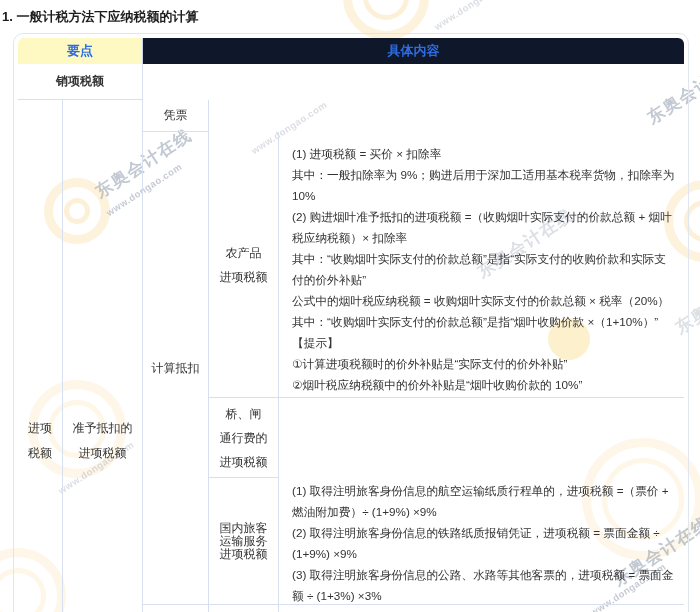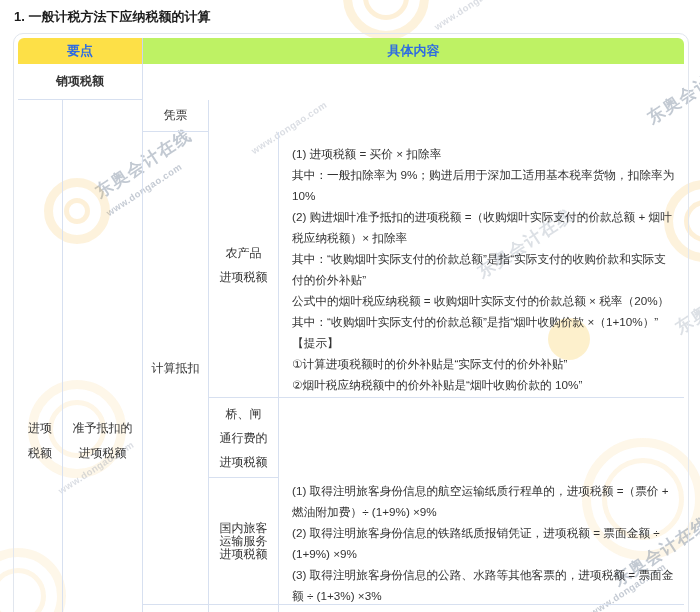--- a/index.html
+++ b/index.html
@@ -17,21 +17,21 @@
   .wm-dot { position:absolute; border-radius:50%; background:rgba(247,181,0,.20); }
   .wm-brand { position:absolute; font-size:17px; font-weight:700; letter-spacing:1.5px;
     color:rgba(139,152,169,.52); transform:rotate(-33deg); white-space:nowrap; }
   .wm-brand.faint { color:rgba(139,152,169,.30); }
   .wm-url { position:absolute; font-size:9.5px; font-weight:700; letter-spacing:.5px;
     color:rgba(148,159,174,.55); transform:rotate(-33deg); white-space:nowrap; }
   .wm-url.faint { color:rgba(148,159,174,.35); }
 
   
   .content { position:absolute; inset:0; z-index:1; }
-  .page-title { position:absolute; left:14px; top:8px; font-size:13px; font-weight:700; color:#1d1d1d; }
+  .page-title { position:absolute; left:2px; top:8px; font-size:13px; font-weight:700; color:#1d1d1d; }
 
   .card {
     position:absolute; left:13px; top:33px; width:676px; height:640px;
     border:1px solid #e1e6ee; border-radius:10px; background:transparent;
   }
   .tbl {
     position:absolute; left:18px; top:38px; width:666px;
     display:grid;
     grid-template-columns:45px 80px 66px 70px 405px;
     grid-template-rows:26px 36px 32px 266px 80px 127px 50px;
@@ -39,23 +39,23 @@
   }
   .cell { min-width:0; min-height:0; }
   .br { border-right:1px solid #d7e0f0; }
   .bb { border-bottom:1px solid #d7e0f0; }
   .cen { display:flex; align-items:center; justify-content:center; text-align:center; }
   .vmid { display:flex; align-items:center; }
   .pre { white-space:pre; overflow:hidden; }
   .preline { white-space:pre-line; }
 
   
-  .hA { grid-area:1/1/2/3; background:#fde047; border-top-left-radius:6px;
+  .hA { grid-area:1/1/2/3; background:#fef9c3; border-top-left-radius:6px;
         border-right:1px solid #c9d6ee; }
-  .hB { grid-area:1/3/2/6; background:#bef264; border-top-right-radius:6px; }
+  .hB { grid-area:1/3/2/6; background:#0f172a; border-top-right-radius:6px; }
   .hA,.hB { color:#2e6ce2; font-weight:700; font-size:13px; }
 
   
   .oL { grid-area:2/1/3/3;font-weight:bold; }
   .oC { grid-area:2/3/3/6; padding-left:16px; }
 
   
   .iA { grid-area:3/1/8/2; text-align:center; padding-top:316px; line-height:25px; }
   .iB { grid-area:3/2/8/3; text-align:center; padding-top:316px; line-height:25px; }
 

